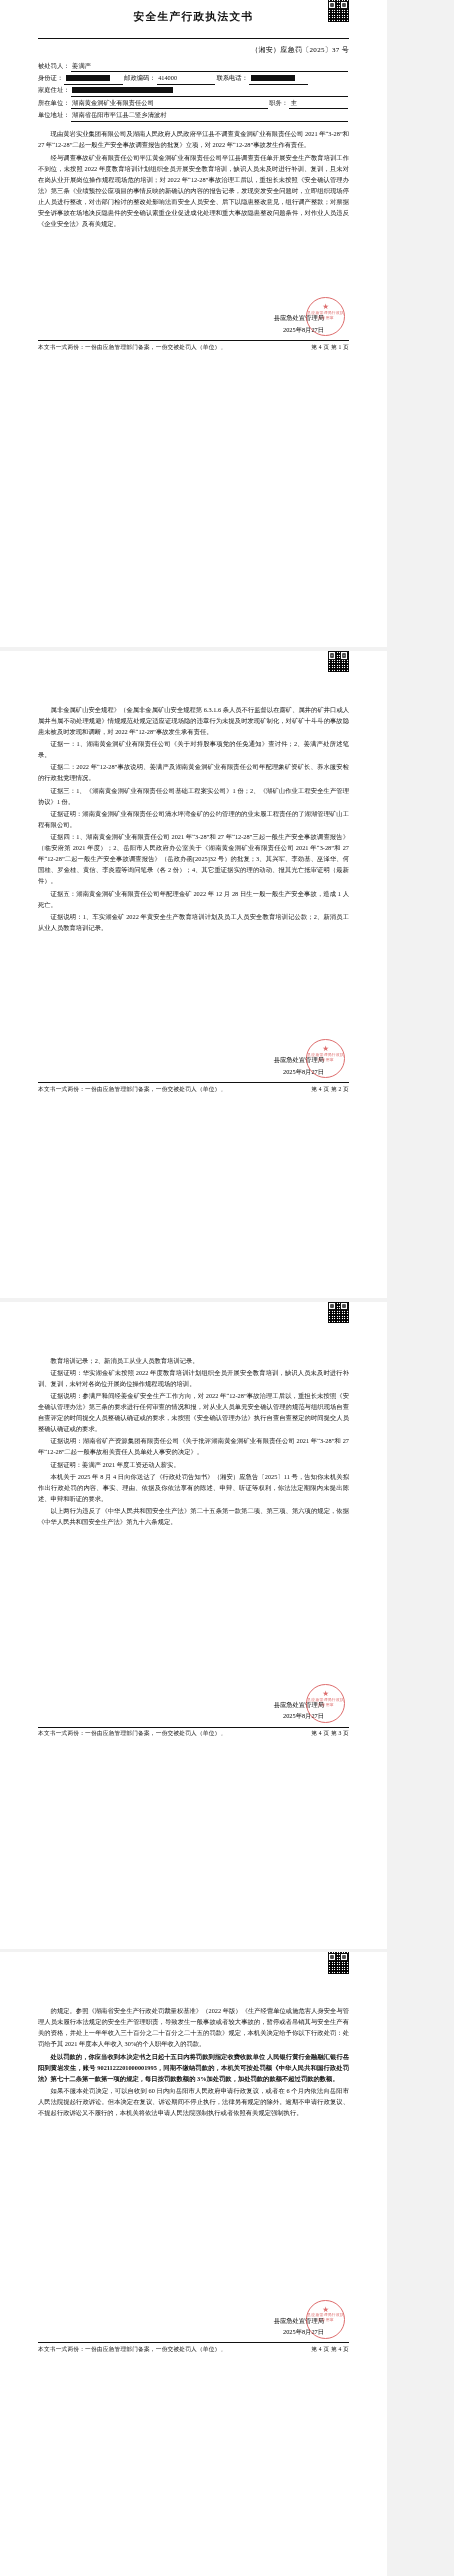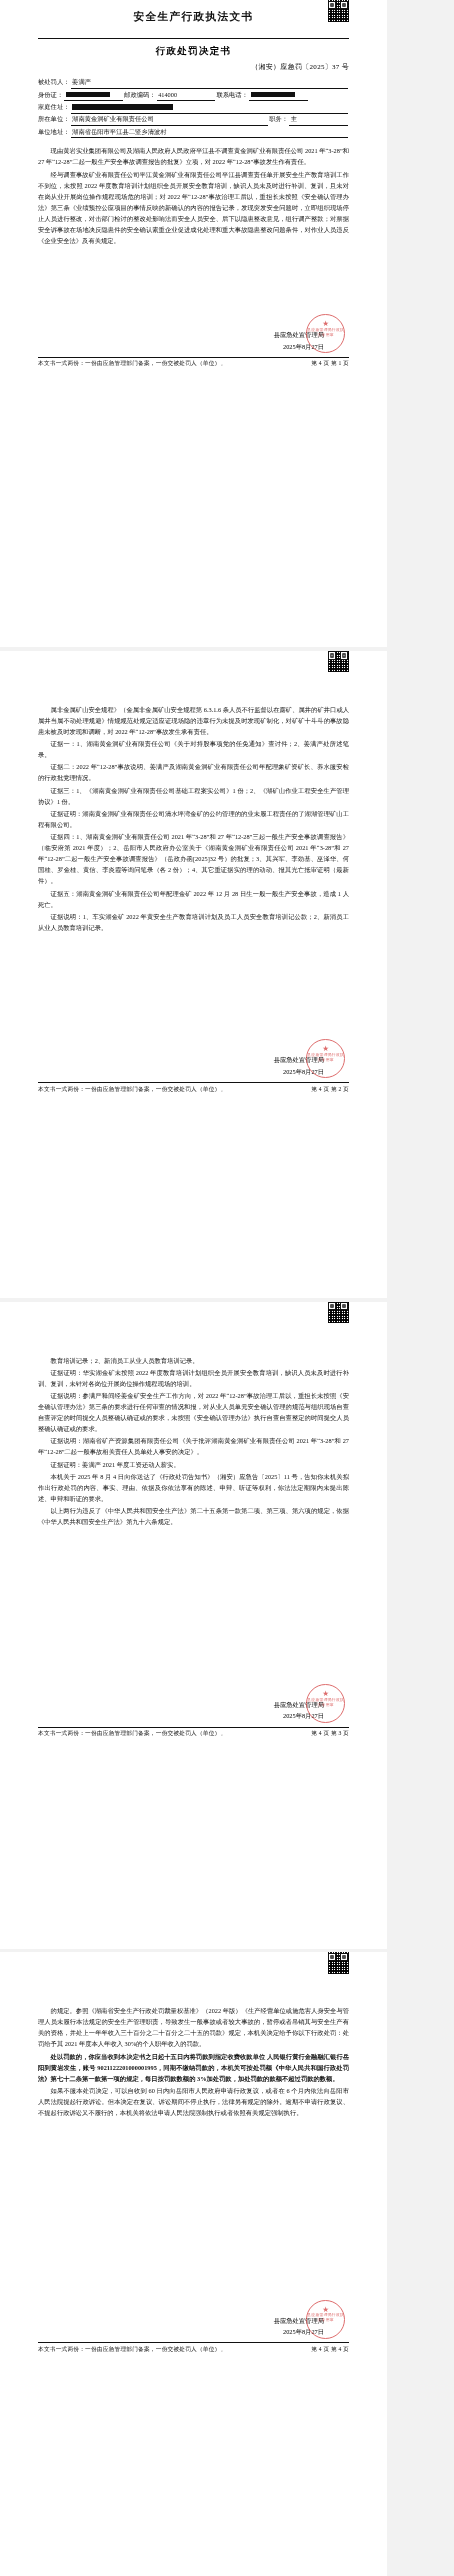--- a/index.html
+++ b/index.html
@@ -180,21 +180,20 @@
 </head>
 <body>
 
 <div class="page" style="height:647px;">
   <div class="page-inner">
     <div class="top-area">
       <div class="qr qr-top"></div>
       <div class="doc-title">安全生产行政执法文书</div>
     </div>
     <hr class="hr-thick">
-    <div class="doc-subtitle">行政处罚决定书</div>
     <div class="doc-number">（湘安）应急罚〔2025〕37 号</div>
 
     <div class="field-row">
       <span class="field-label">被处罚人：</span>
       <span class="field-val">姜满严</span>
     </div>
 
     <div class="field-row">
       <span class="field-label">身份证：</span>
       <span class="field-val short"><span class="redact-inline-box r70"></span></span>

